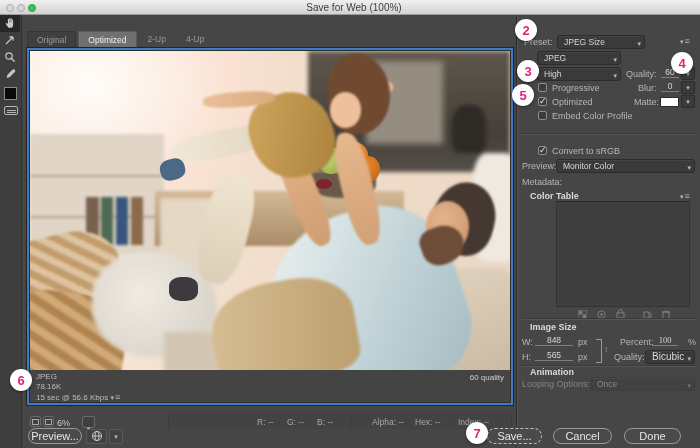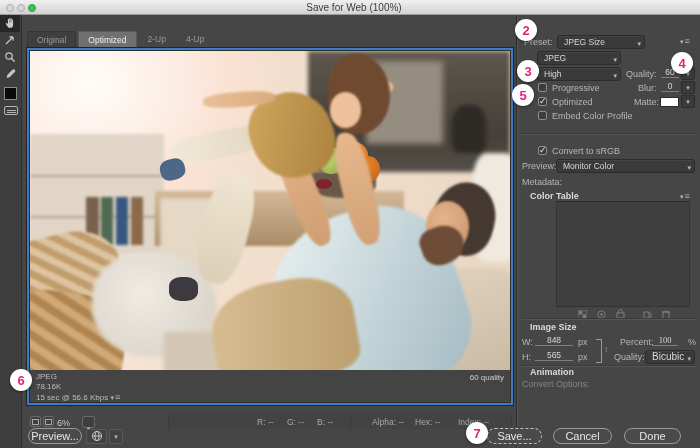--- a/index.html
+++ b/index.html
@@ -333,21 +333,22 @@
     <span class="abs lbl" style="left:4px; top:337px;">H:</span>
     <span class="ufield" style="left:17px; top:335px; width:38px;">565</span>
     <span class="abs lbl" style="left:60px; top:337px;">px</span>
     <span class="linkbracket" style="left:78px; top:324px;"></span>
     <span class="abs" style="left:86px; top:330px; color:#9a9a9a; font-size:8px;">↕</span>
     <span class="abs lbl" style="left:96px; top:337px;">Quality:</span>
     <div class="dd" style="left:127px; top:335px; width:50px; font-size:10px;">Bicubic</div>
 
     <div class="groove" style="top:350px;"></div>
     <span class="abs hdr" style="left:12px; top:352px;">Animation</span>
-    <span class="abs lbl-dim" style="left:4px; top:364px;">Convert Options:</span>
+    <span class="abs lbl-dim" style="left:4px; top:364px;">Looping Options:</span>
+    <div class="dd dim" style="left:72px; top:362px; width:105px;">Once</div>
 
   </div>
 
   <div class="zsq" style="left:30px;"></div>
   <div class="zsq" style="left:43px;"></div>
   <span class="zoomval">6%</span>
   <span class="zchev"></span>
 
   <div class="readstrip"></div>
   <div class="readdiv"></div>

